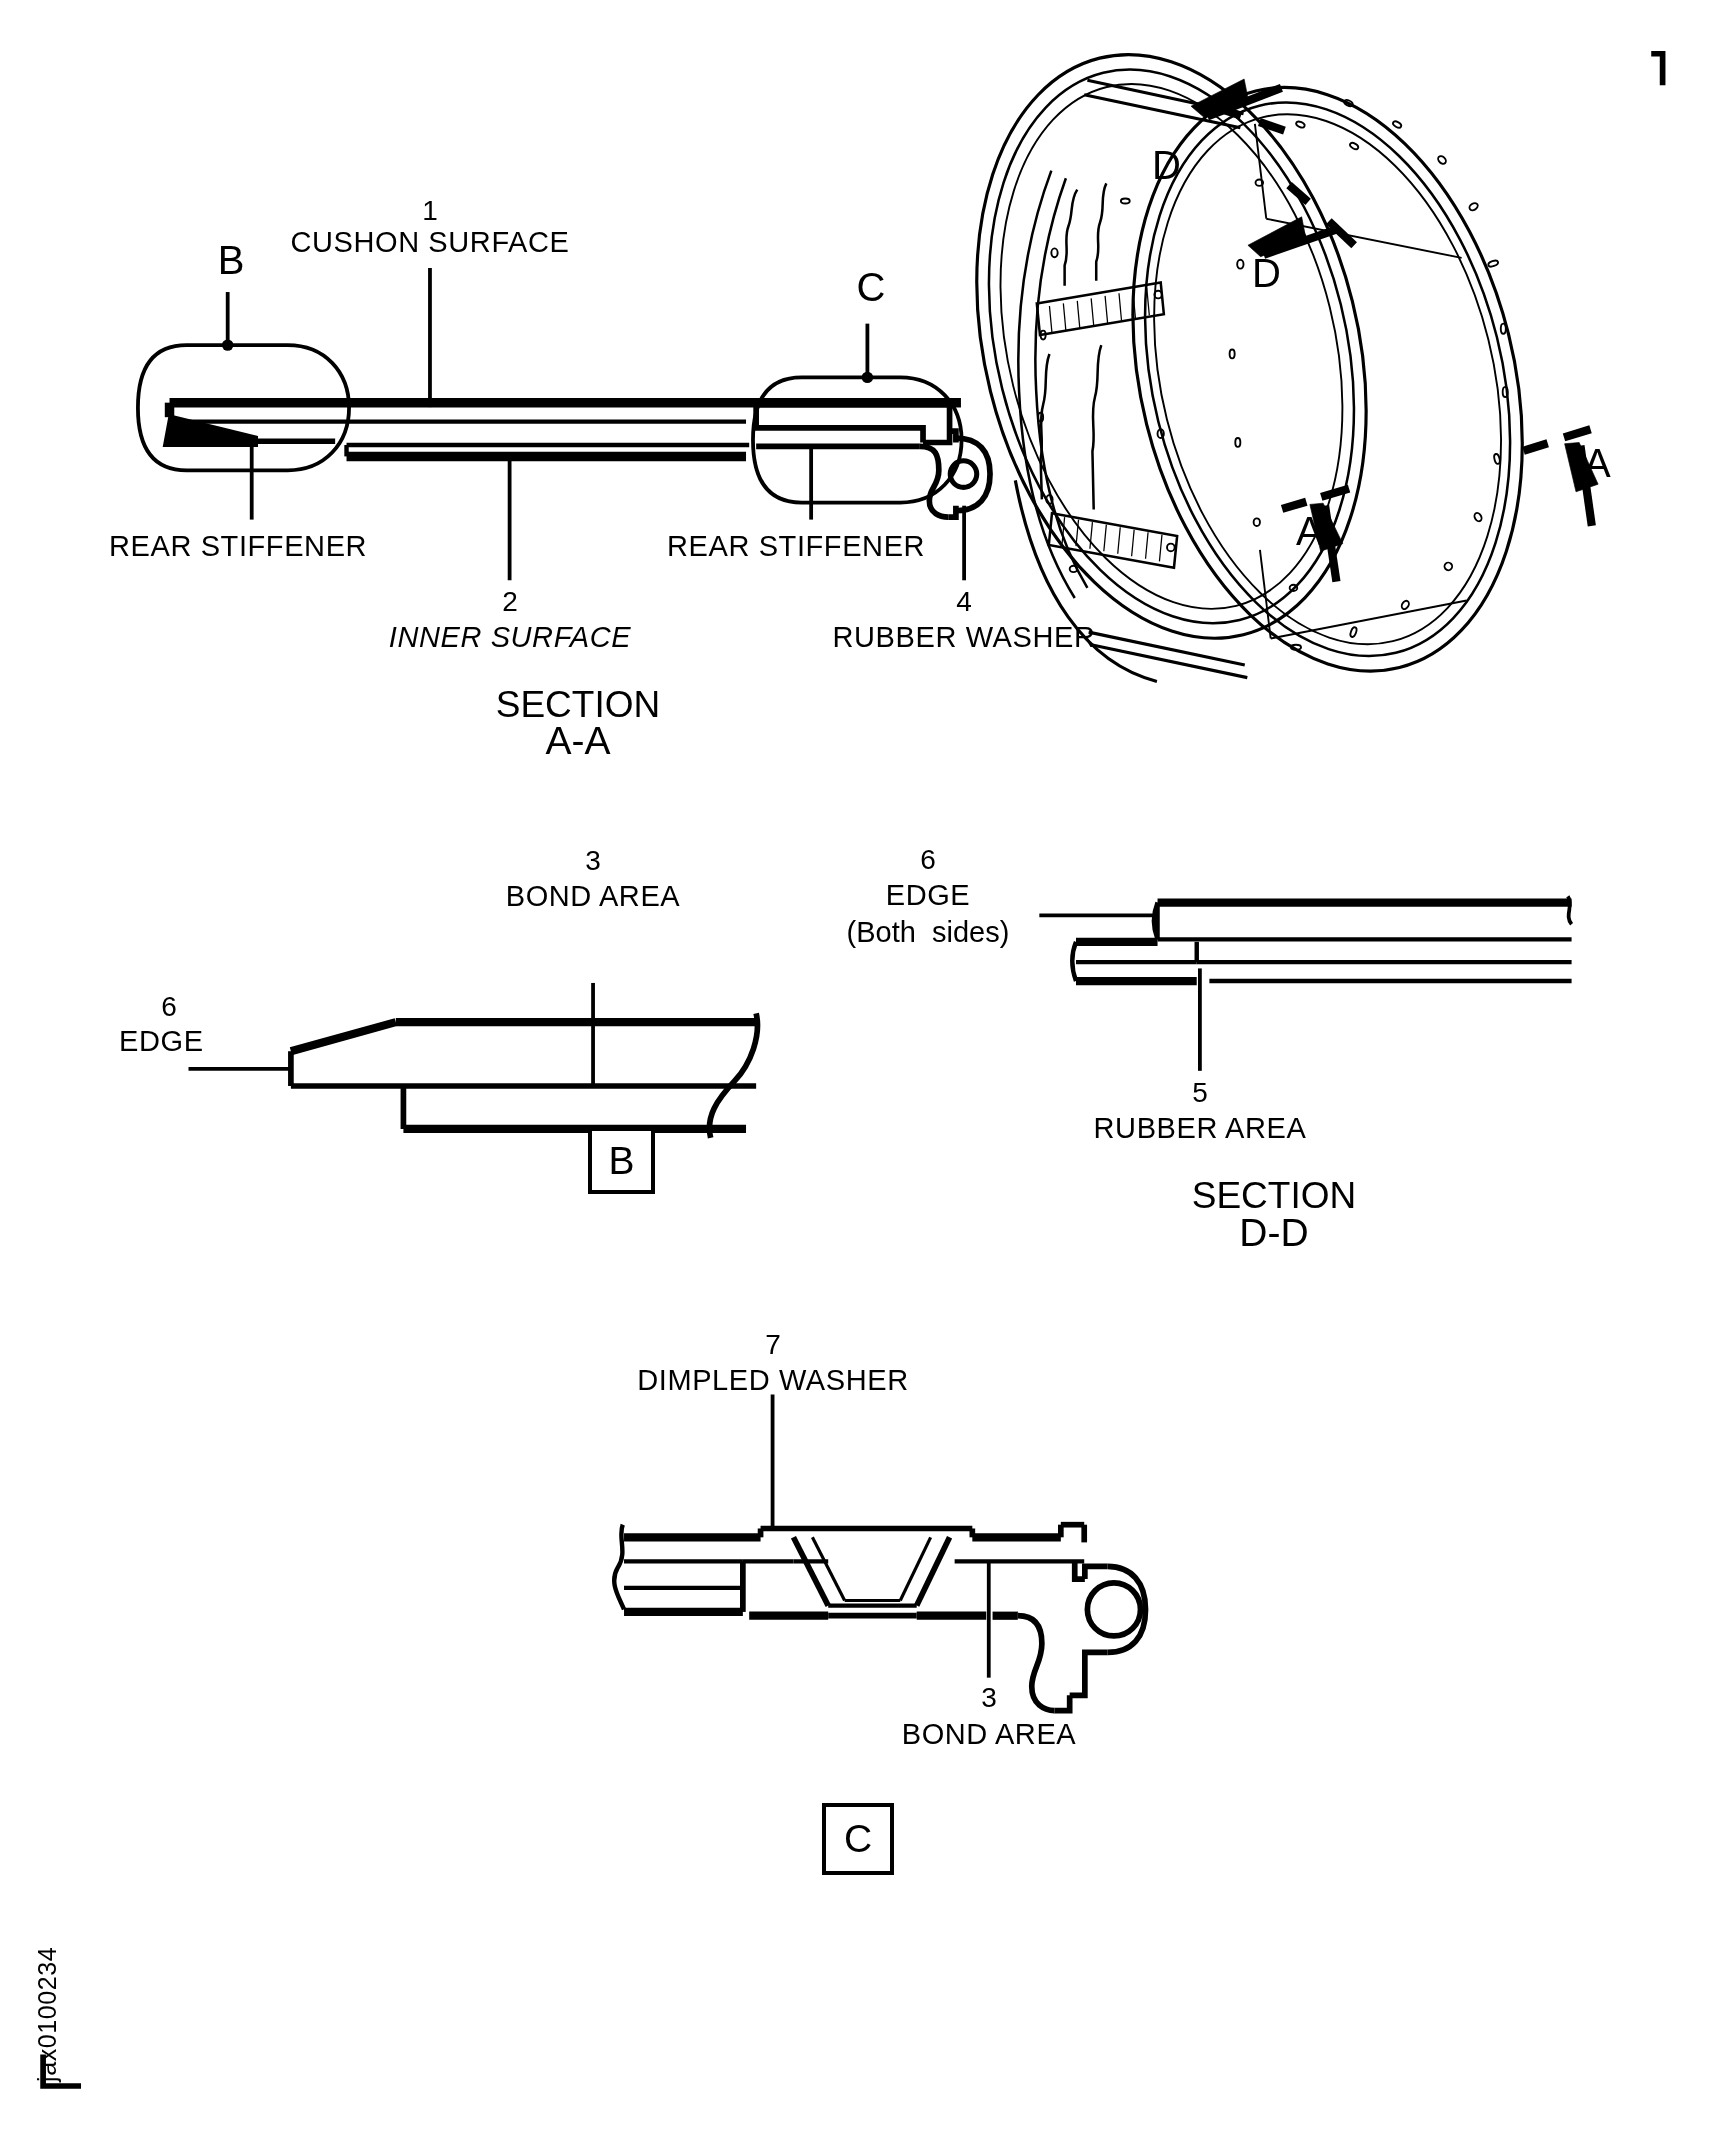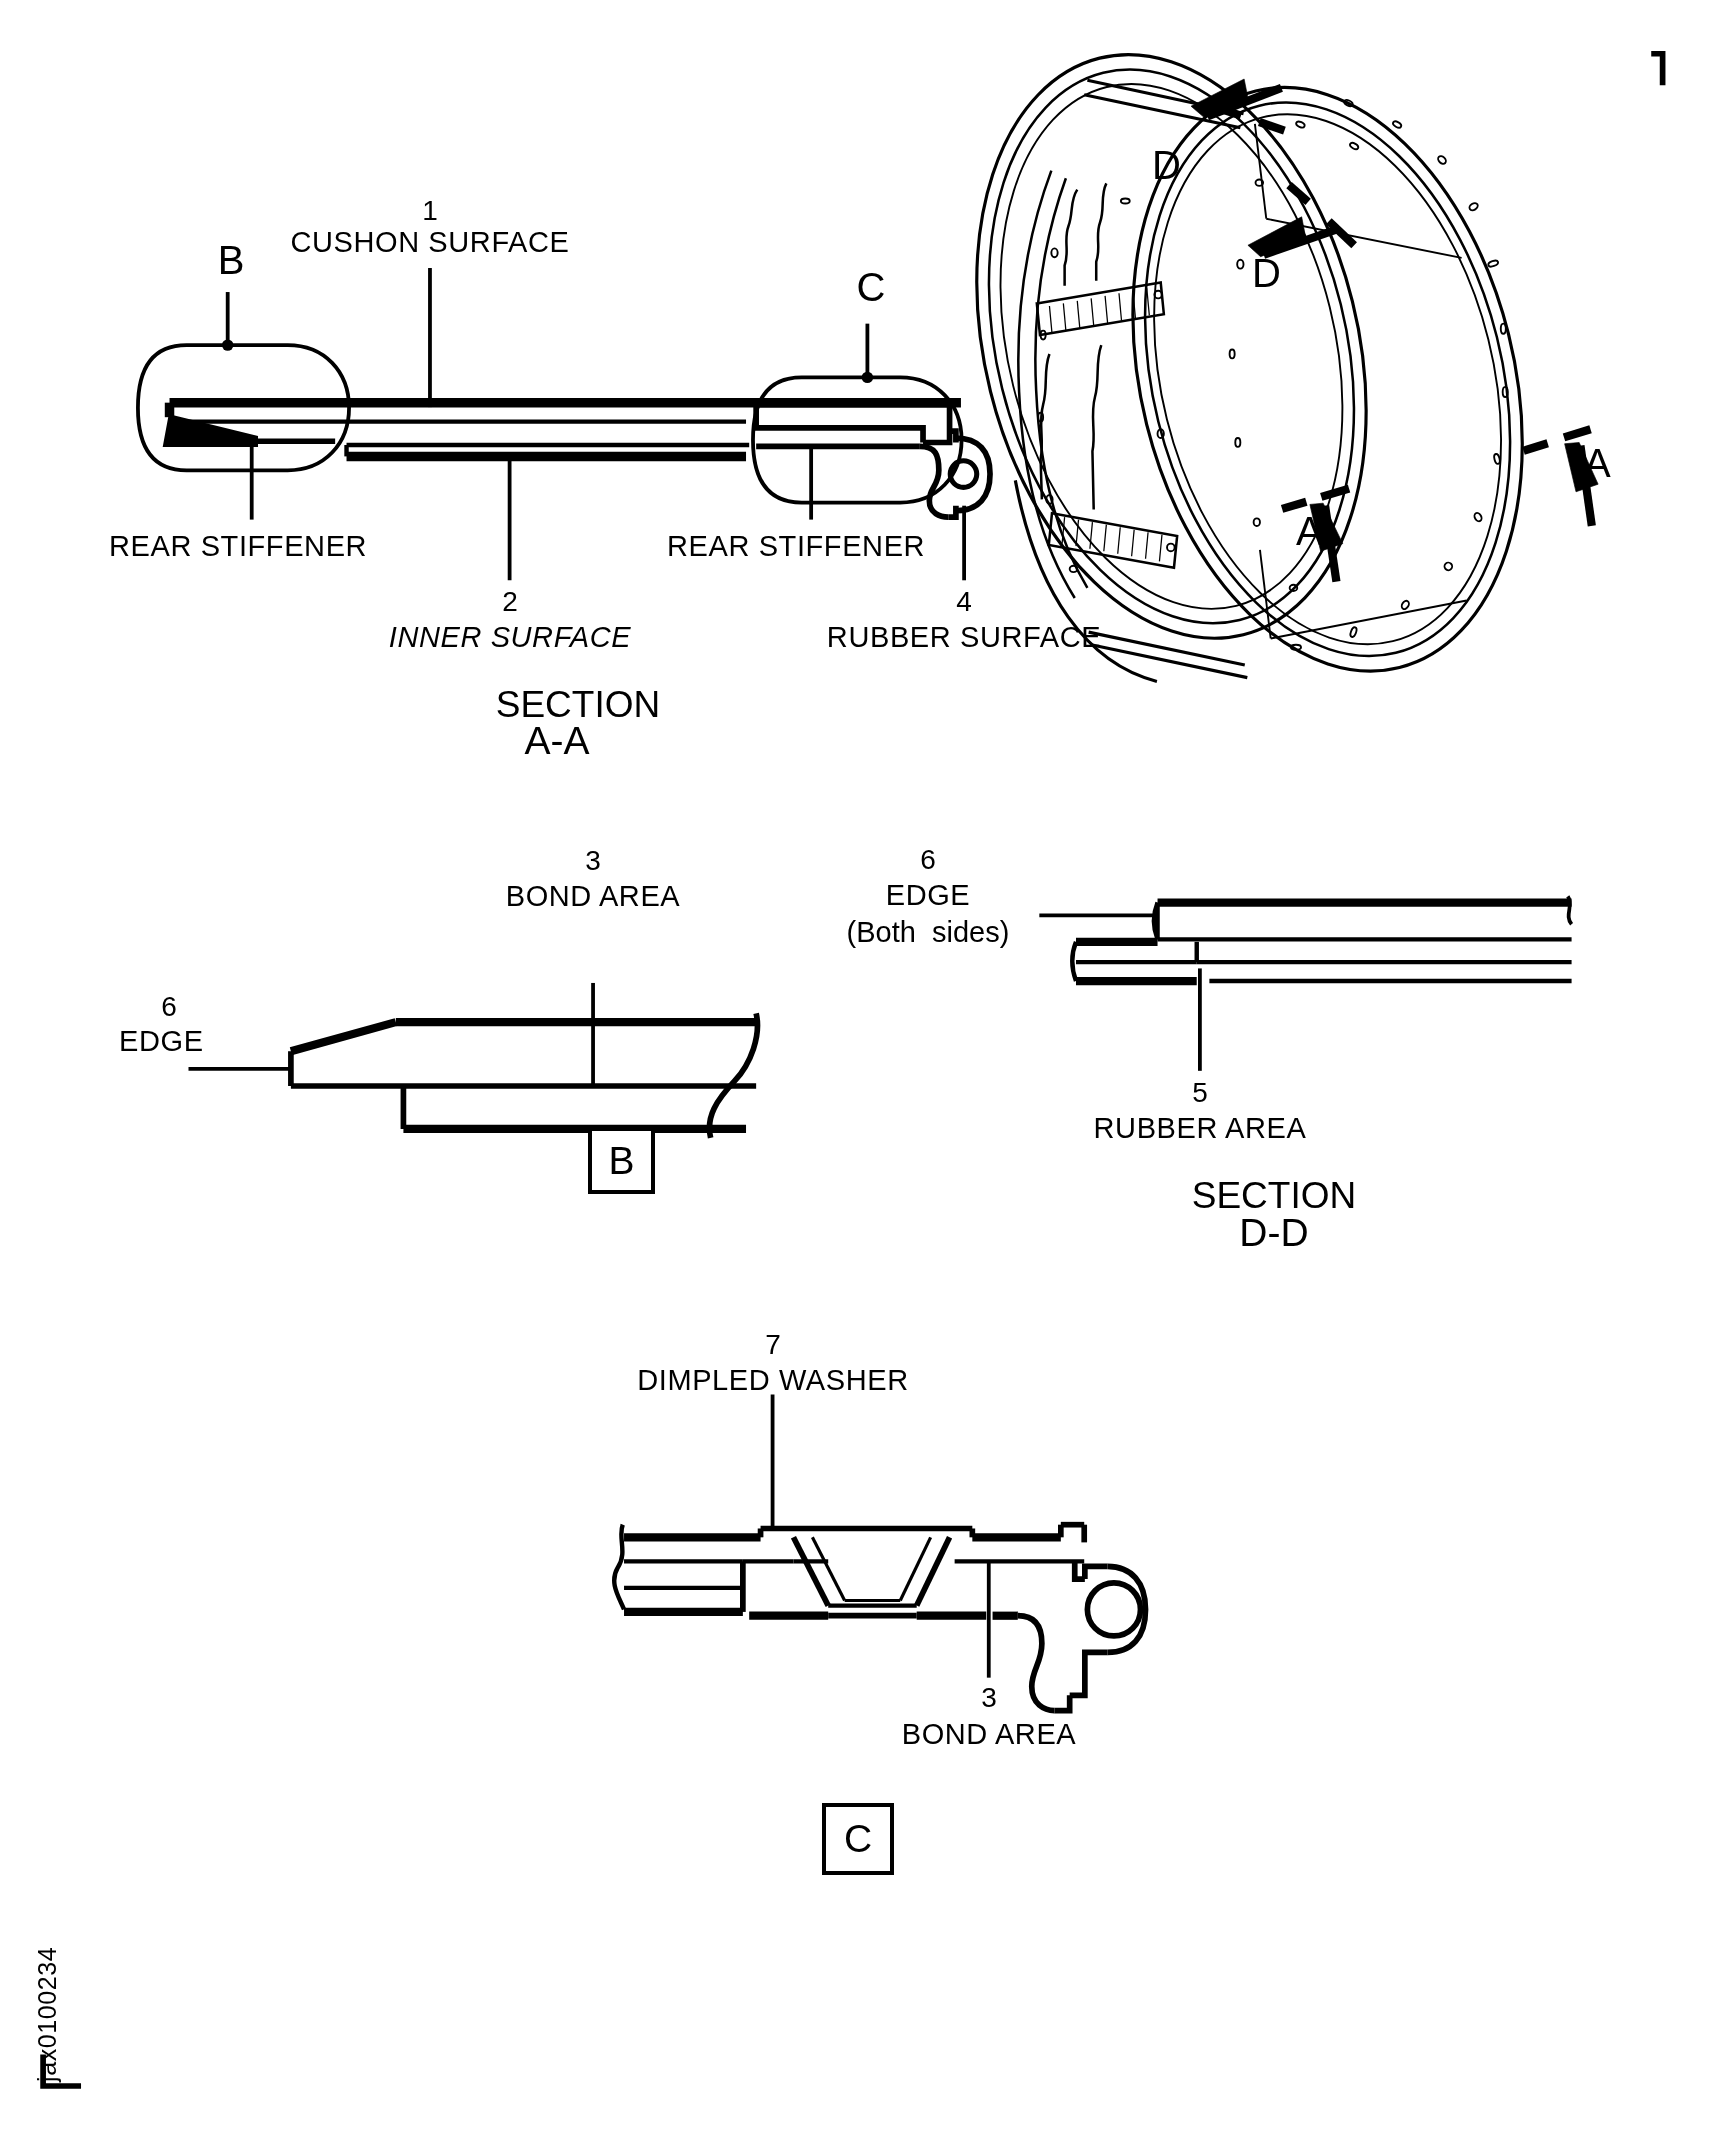--- a/index.html
+++ b/index.html
@@ -293,24 +293,24 @@
   <div class="txt big ctr" style="left:231px;top:240px;">B</div>
   <div class="txt big ctr" style="left:871px;top:267px;">C</div>
 
   <div class="txt lbl" style="left:109px;top:532px;">REAR STIFFENER</div>
   <div class="txt lbl" style="left:667px;top:532px;">REAR STIFFENER</div>
 
   <div class="txt num ctr" style="left:510px;top:588px;">2</div>
   <div class="txt lbl ctr" style="left:510px;top:623px;font-style:italic;">INNER SURFACE</div>
 
   <div class="txt num ctr" style="left:964px;top:588px;">4</div>
-  <div class="txt lbl ctr" style="left:964px;top:623px;">RUBBER SURFACE</div>
+  <div class="txt lbl ctr" style="left:964px;top:623px;">RUBBER WASHER</div>
 
   <div class="txt sec ctr" style="left:578px;top:686px;">SECTION</div>
-  <div class="txt secbig ctr" style="left:557px;top:721px;text-align:right;">A-A</div>
+  <div class="txt secbig ctr" style="left:578px;top:721px;text-align:right;">A-A</div>
 
   <div class="txt big" style="left:1152px;top:145px;">D</div>
   <div class="txt big" style="left:1252px;top:253px;">D</div>
   <div class="txt big" style="left:1584px;top:443px;">A</div>
   <div class="txt big" style="left:1296px;top:511px;">A</div>
 
   <div class="txt num ctr" style="left:593px;top:847px;">3</div>
   <div class="txt lbl ctr" style="left:593px;top:882px;">BOND AREA</div>
 
   <div class="txt num ctr" style="left:169px;top:993px;">6</div>

